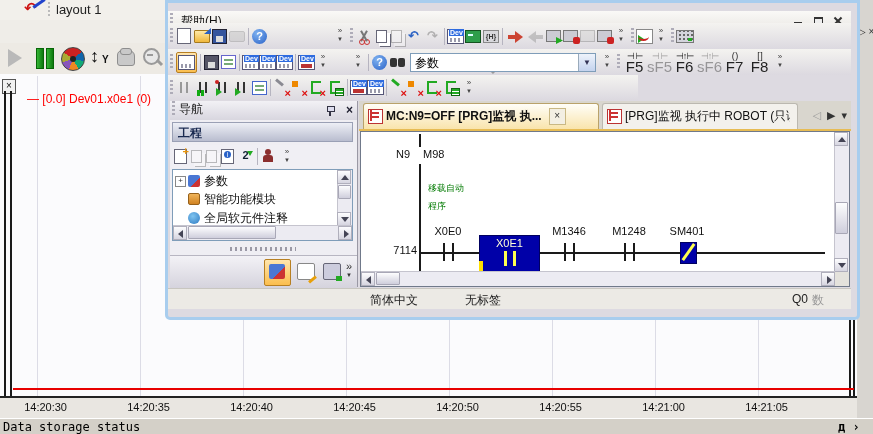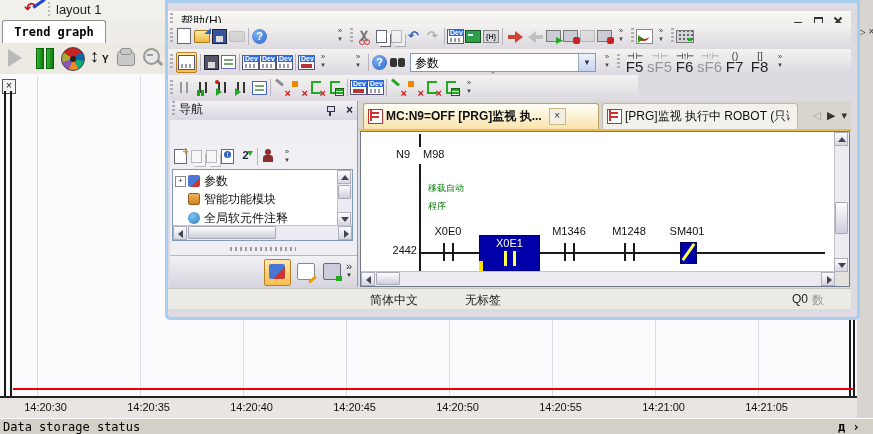--- a/index.html
+++ b/index.html
@@ -213,21 +213,20 @@
 
   <div class="ab t-top">
     <div class="ab t-topicon">
         <span class="a">↶</span>
         <i class="b"></i>
       </div>
     <div class="ab t-sep"></div>
     <div class="ab t-layout">layout 1</div>
   </div>
   <div class="ab t-tabrow"></div>
-  <div class="ab t-tab">Trend graph</div>
 
   <div class="ab t-toolbar">
     <div class="t-btn tb-play">
         <i></i>
       </div>
     <div class="t-btn tb-pause">
         <i></i>
         <em></em>
       </div>
     <div class="t-btn tb-wheel">
@@ -254,20 +253,24 @@
     <div class="ab grid" style="left:346px"></div>
     <div class="ab grid" style="left:449px"></div>
     <div class="ab grid" style="left:552px"></div>
     <div class="ab grid" style="left:655px"></div>
     <div class="ab grid" style="left:758px"></div>
 
     <div class="ab vax" style="left:4px"></div>
     <div class="ab vax" style="left:10px"></div>
     <div class="ab vax" style="left:849px"></div>
     <div class="ab vax" style="left:853px"></div>
+    <div class="ab t-legend">
+      <span>—</span>
+      <span>[0.0] Dev01.x0e1 (0)</span>
+    </div>
     <div class="ab redline"></div>
     <div class="ab t-axis"></div>
     <div class="ab tick" style="left:37px"></div>
     <div class="ab tick" style="left:140px"></div>
     <div class="ab tick" style="left:243px"></div>
     <div class="ab tick" style="left:346px"></div>
     <div class="ab tick" style="left:449px"></div>
     <div class="ab tick" style="left:552px"></div>
     <div class="ab tick" style="left:655px"></div>
     <div class="ab tick" style="left:758px"></div>
@@ -467,20 +470,21 @@
       <span class="ovf"></span>
     </div>
 
     <div class="ab nav">
       <div class="nav-h">
         <span class="grip"></span>
         <span class="ttl">导航</span>
         <span class="pin"></span>
         <span class="cls">×</span>
       </div>
+      <div class="proj-h">工程</div>
       <div class="nav-tb">
         <span class="ic npg"></span>
         <span class="ic copy dis"></span>
         <span class="ic copy dis"></span>
         <span class="ic info"></span>
         <span class="ic two">2</span>
         <span class="vsep"></span>
         <span class="ic person"></span>
         <span class="ovf"></span>
       </div>
@@ -546,21 +550,21 @@
       <div class="canvas">
 
         <span class="rail" style="top:2px;height:13px"></span>
         <span class="llab" style="left:28px;top:16px;width:28px">N9</span>
         <span class="llab" style="left:62px;top:16px;width:34px;text-align:left">M98</span>
         <span class="rail" style="top:32px;height:107px"></span>
 
         <span class="comment" style="top:50px">移载自动</span>
         <span class="comment" style="top:68px">程序</span>
 
-        <span class="llab" style="left:14px;top:112px;width:42px;text-align:right">2442</span>
+        <span class="llab" style="left:14px;top:112px;width:42px;text-align:right">7114</span>
         <span class="lline" style="left:58px;top:120px;width:406px;height:2px"></span>
 
         <span class="llab" style="left:62px;top:93px;width:50px">X0E0</span>
         <span class="cbar" style="left:82px"></span>
         <span class="cbar" style="left:91px"></span>
 
         <div class="selbox">
           <span class="slab">X0E1</span>
           <span class="ybar" style="left:24px"></span>
           <span class="ybar" style="left:33px"></span>

